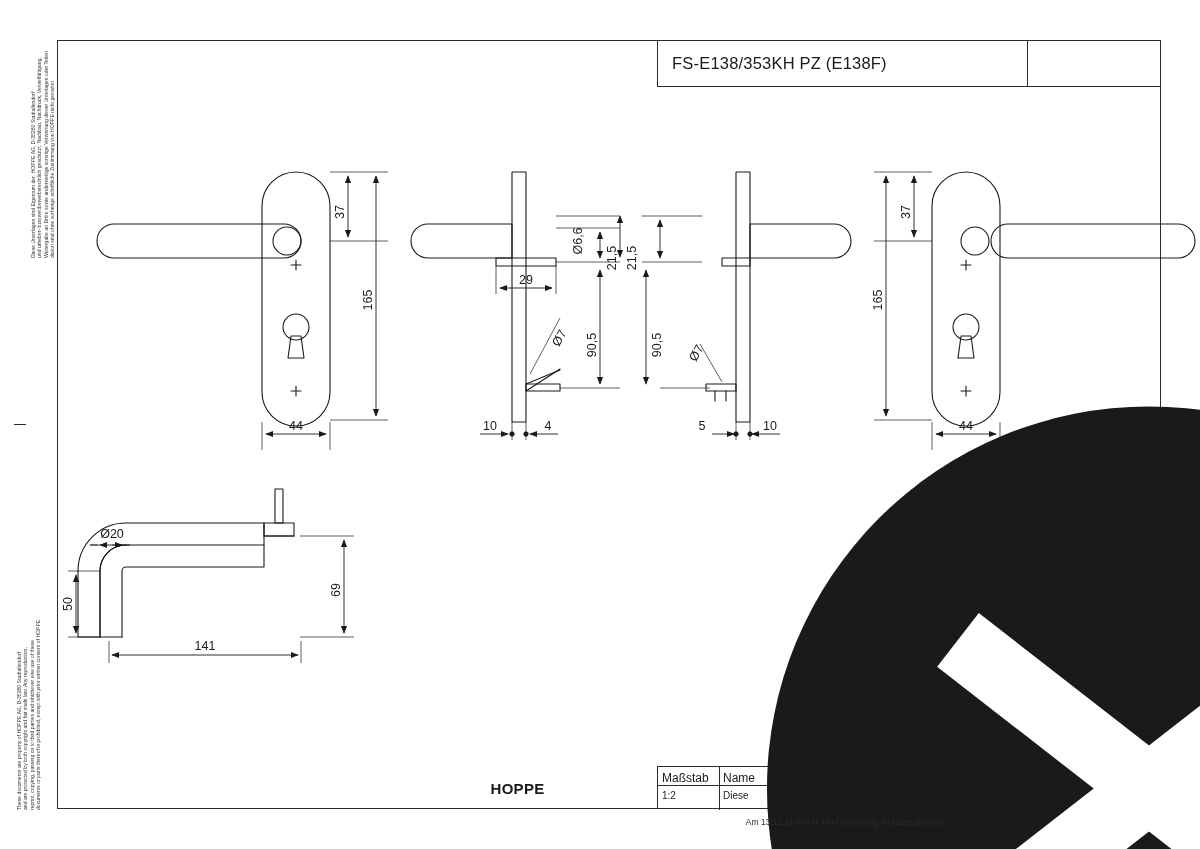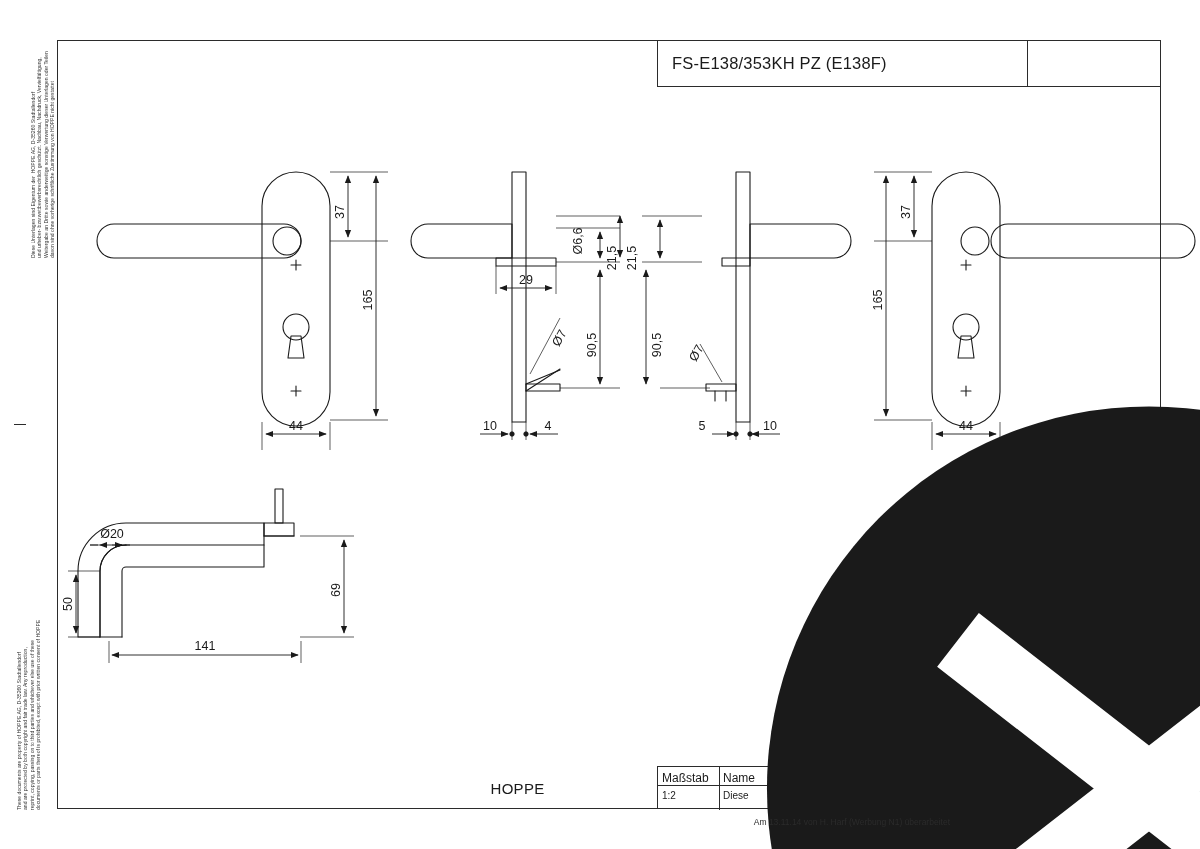--- a/index.html
+++ b/index.html
@@ -12,22 +12,22 @@
 
   
   .tb{position:absolute;left:657px;top:766px;width:504px;height:43px;box-sizing:border-box;border-top:1.3px solid #2b2b2b;border-left:1.3px solid #2b2b2b;}
   .tb .cell{position:absolute;top:0;height:43px;box-sizing:border-box;}
   .tb .vl{position:absolute;top:0;height:43px;border-left:1px solid #2b2b2b;}
   .tb .hl{position:absolute;left:0;top:18px;height:0;border-top:1px solid #2b2b2b;}
   .lbl{font-size:12px;position:absolute;left:4px;top:4px;white-space:nowrap;}
   .val{font-size:10px;position:absolute;left:4px;top:23px;white-space:nowrap;}
   .val-big{font-size:15px;position:absolute;left:6px;top:20px;white-space:nowrap;}
   .brand{position:absolute;left:0;top:0;width:85px;height:43px;display:flex;align-items:center;justify-content:center;gap:4px;}
-  .brand-name{font-size:15px;font-weight:normal;letter-spacing:.3px;}
-  .footnote{position:absolute;right:40px;top:817px;font-size:8.5px;color:#2b2b2b;white-space:nowrap;text-align:center;}
+  .brand-name{font-size:15px;font-weight:bold;letter-spacing:.3px;}
+  .footnote{position:absolute;right:48px;top:817px;font-size:8.5px;color:#2b2b2b;white-space:nowrap;text-align:center;}
 
   
   .side{position:absolute;transform-origin:0 0;font-size:5.1px;line-height:6.4px;color:#333;white-space:pre;}
   .side-top{left:30px;top:258px;transform:rotate(-90deg);}
   .side-bot{left:16px;top:810px;transform:rotate(-90deg);}
   .tick{position:absolute;left:14px;top:424px;width:12px;height:0;border-top:1.2px solid #2b2b2b;}
 
   svg{position:absolute;left:0;top:0;width:1200px;height:849px;pointer-events:none;}
   .dim{font-size:12.5px;fill:#1a1a1a;font-family:"Liberation Sans",sans-serif;}
 </style>

